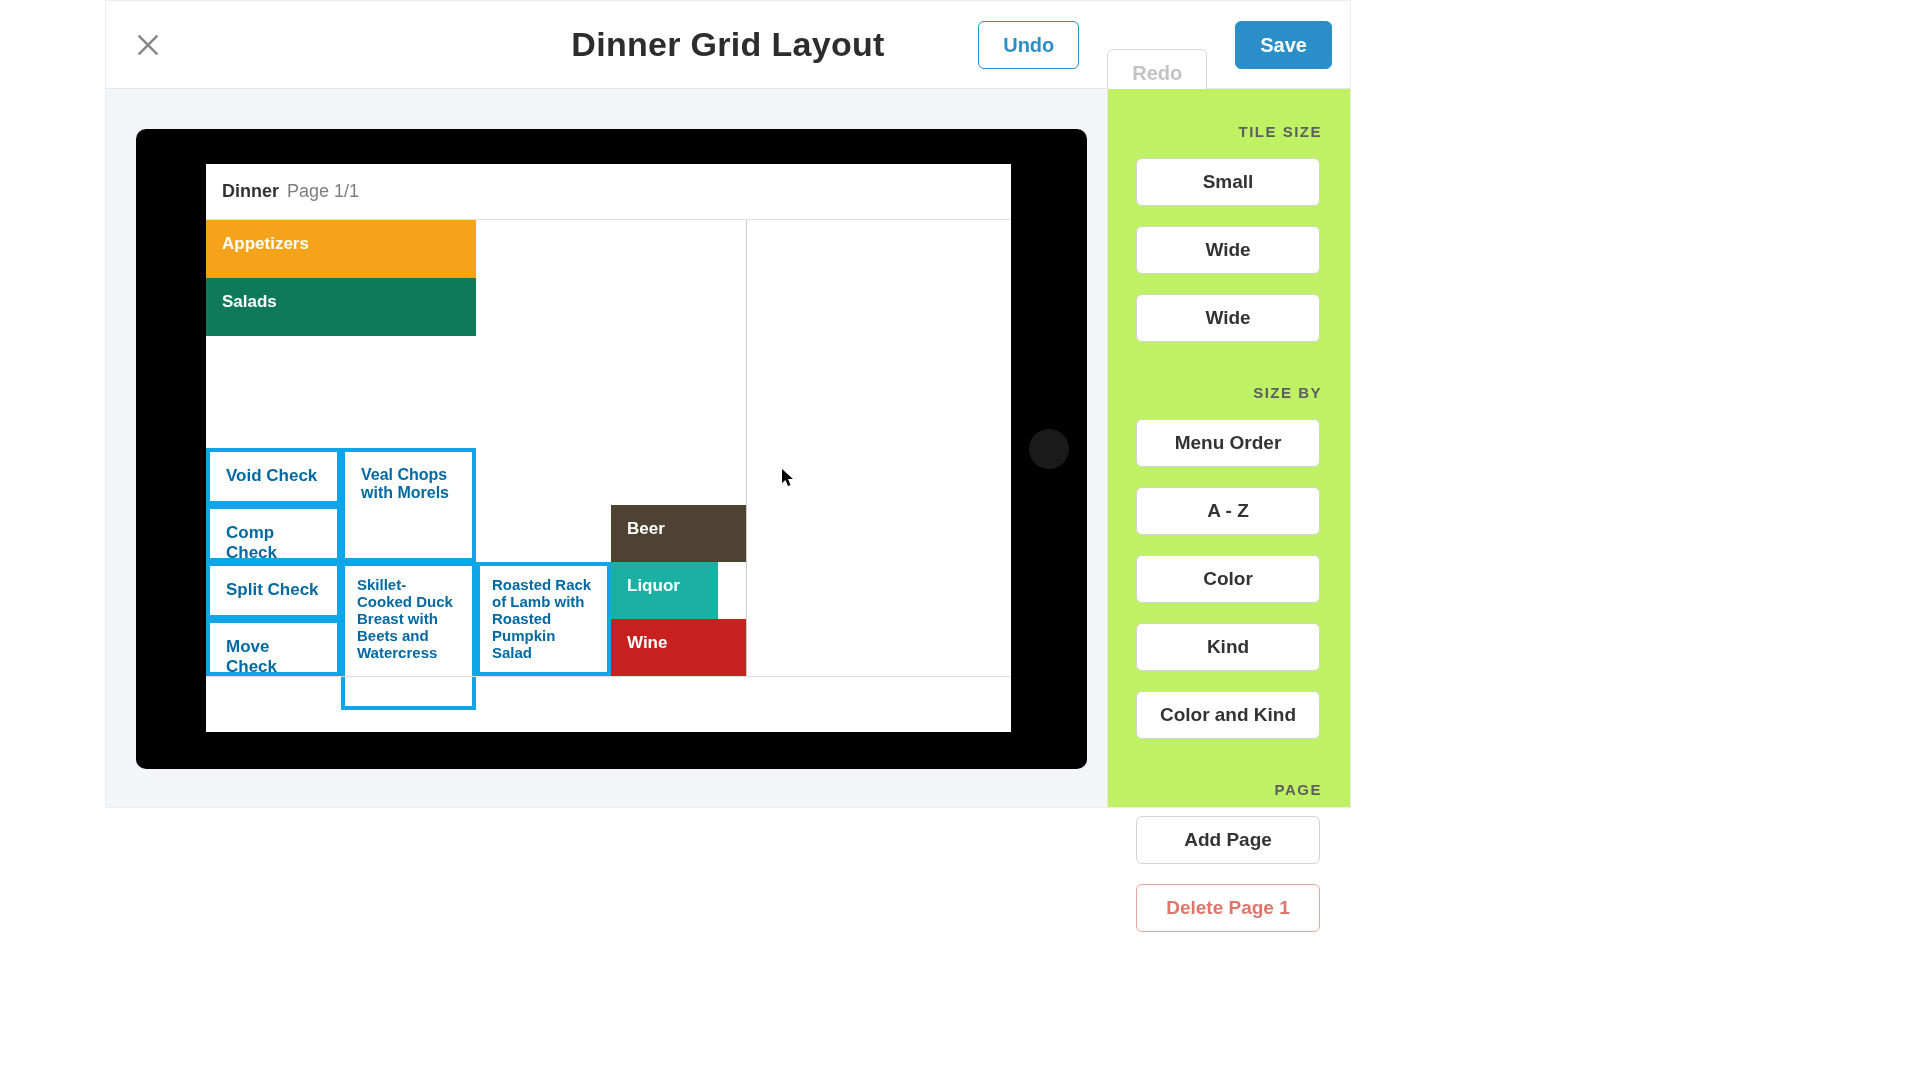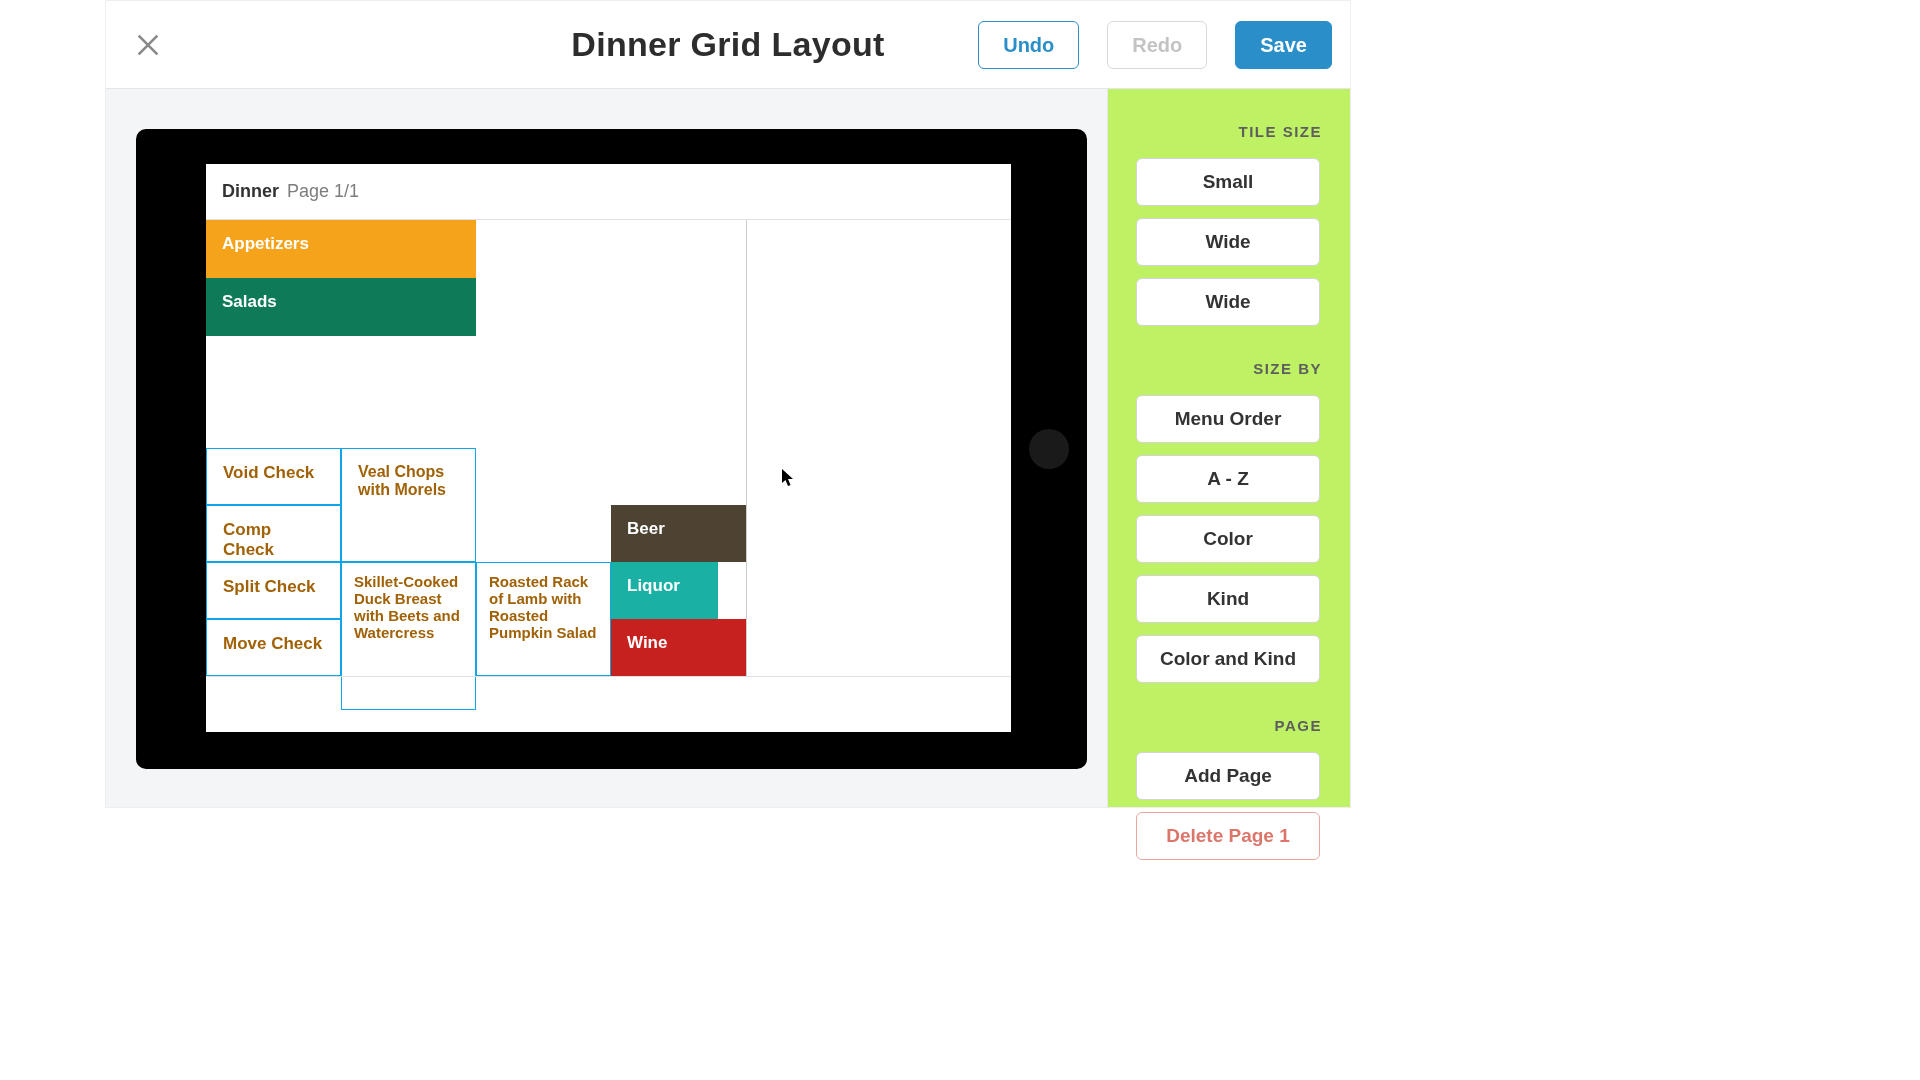--- a/index.html
+++ b/index.html
@@ -6,47 +6,47 @@
   html, body { width: 1920px; height: 1080px; font-family: -apple-system, "Helvetica Neue", Arial, sans-serif; background:#fff; }
   .frame { position:absolute; left:105px; top:0; width:1246px; height:808px; background:#fff; border:1px solid #eee;}
   
   .topbar { position:absolute; left:0; top:0; right:0; height:88px; background:#fff; border-bottom:1px solid #e6e6e6;}
   .close-btn { position:absolute; left:28px; top:30px; width:40px; height:40px; cursor:pointer;}
   .close-btn svg { width:28px; height:28px; stroke:#888; stroke-width:2.2; }
   .title { position:absolute; left:0; right:0; top:24px; text-align:center; font-size:34px; font-weight:700; color:#2d2d2d; letter-spacing:0.3px;}
   .tool-btns { position:absolute; right:18px; top:20px; display:flex; gap:28px;}
   .btn { height:48px; display:flex; align-items:center; justify-content:center; border-radius:6px; font-size:20px; font-weight:600; cursor:pointer; padding:0 24px;}
   .btn-outline-blue { border:1.5px solid #2a8fc9; color:#2a8fc9; background:#fff; }
-  .btn-outline-gray { border:1.5px solid #d9d9d9; color:#c3c3c3; background:#fff; }
+  .btn-outline-gray { border:1.5px solid #d9d9d9; color:#c3c3c3; background:#fff;margin-top:28px; }
   .btn-solid-blue  { background:#2a8fc9; color:#fff; border:1.5px solid #2a8fc9; }
 
   
   .workspace { position:absolute; left:0; top:88px; bottom:0; width:1001px; background:#f4f5f7;}
   .tablet { position:absolute; left:30px; top:40px; width:951px; height:640px; background:#000; border-radius:10px;}
   .home-btn { position:absolute; right:18px; top:50%; transform:translateY(-50%); width:40px; height:40px; background:#1a1a1a; border-radius:50%;}
   .screen { position:absolute; left:70px; top:35px; width:805px; height:568px; background:#fff;}
   .screen-header { height:56px; display:flex; align-items:center; padding-left:16px; font-size:18px; border-bottom:1px solid #e0e0e0;}
   .screen-header .mname { font-weight:700; color:#333; margin-right:8px;}
   .screen-header .page  { color:#7d7d7d; }
   .grid { position:absolute; left:0; top:56px; bottom:56px; right:0;}
   .grid .vline { position:absolute; top:0; bottom:0; left:540px; width:1px; background:#ccc;}
   .bottom-bar { position:absolute; left:0; right:0; bottom:0; height:56px; border-top:1px solid #e0e0e0;}
-  .tile { position:absolute; font-size:17px; padding:14px 16px; font-weight:600; color:#a16207; background:#fff; border:1px solid #0ea5e9;}
+  .tile { position:absolute; font-size:17px; padding:14px 16px; font-weight:600; color:#0369a1; background:#fff; border:4px solid #0ea5e9;}
   .tile.cat { color:#fff; border:none; font-weight:600;}
   .tile.orange { background:#f5a31b;}
   .tile.green  { background:#0e7a58;}
   .tile.brown  { background:#4e4232;}
   .tile.teal   { background:#1bb0a4;}
   .tile.red    { background:#c6201f;}
   .cursor { position:absolute; width:14px; height:20px; }
 
   
   .sidebar { position:absolute; left:1001px; top:88px; bottom:0; right:0; background:#bef264; border-left:1px solid #e6e6e6; padding:34px 28px;text-align:right;}
   .section-lbl { font-size:15px; font-weight:700; letter-spacing:1.5px; color:#5e5e5e; margin-bottom:18px;}
-  .option-btn { width:184px; height:48px; border:1.5px solid #d4d4d4; border-radius:6px; display:flex; align-items:center; justify-content:center; font-size:19px; font-weight:600; color:#333; cursor:pointer; margin-bottom:12px; background:#fff;}
+  .option-btn { width:184px; height:48px; border:1.5px solid #d4d4d4; border-radius:6px; display:flex; align-items:center; justify-content:center; font-size:19px; font-weight:600; color:#333; cursor:pointer; margin-bottom:20px; background:#fff;}
   .option-btn.danger { border-color:#e8a6a0; color:#dc766b;}
   .gap { height:22px;}
 </style>
 </head>
 <body>
 
 <div class="frame">
 
   <div class="topbar">
     <div class="close-btn">

